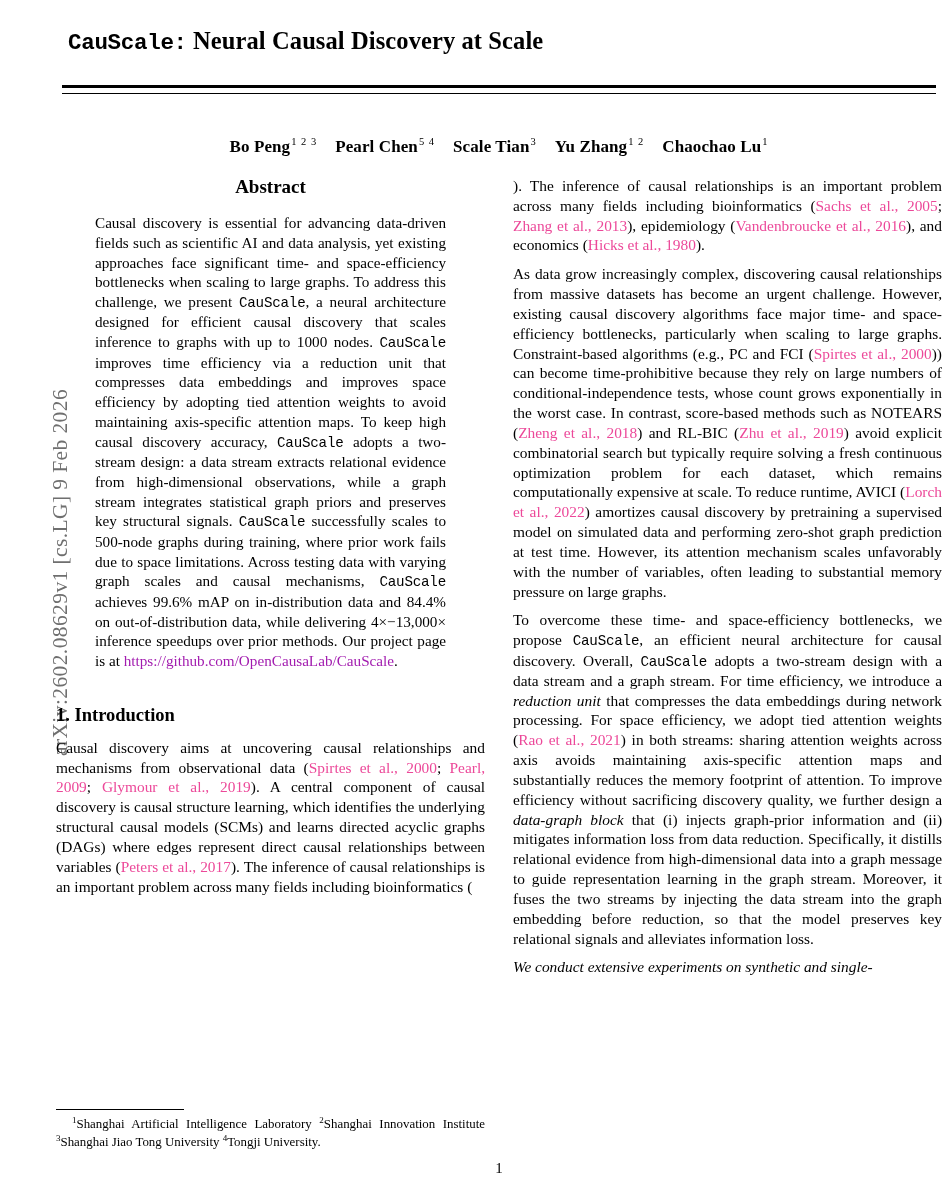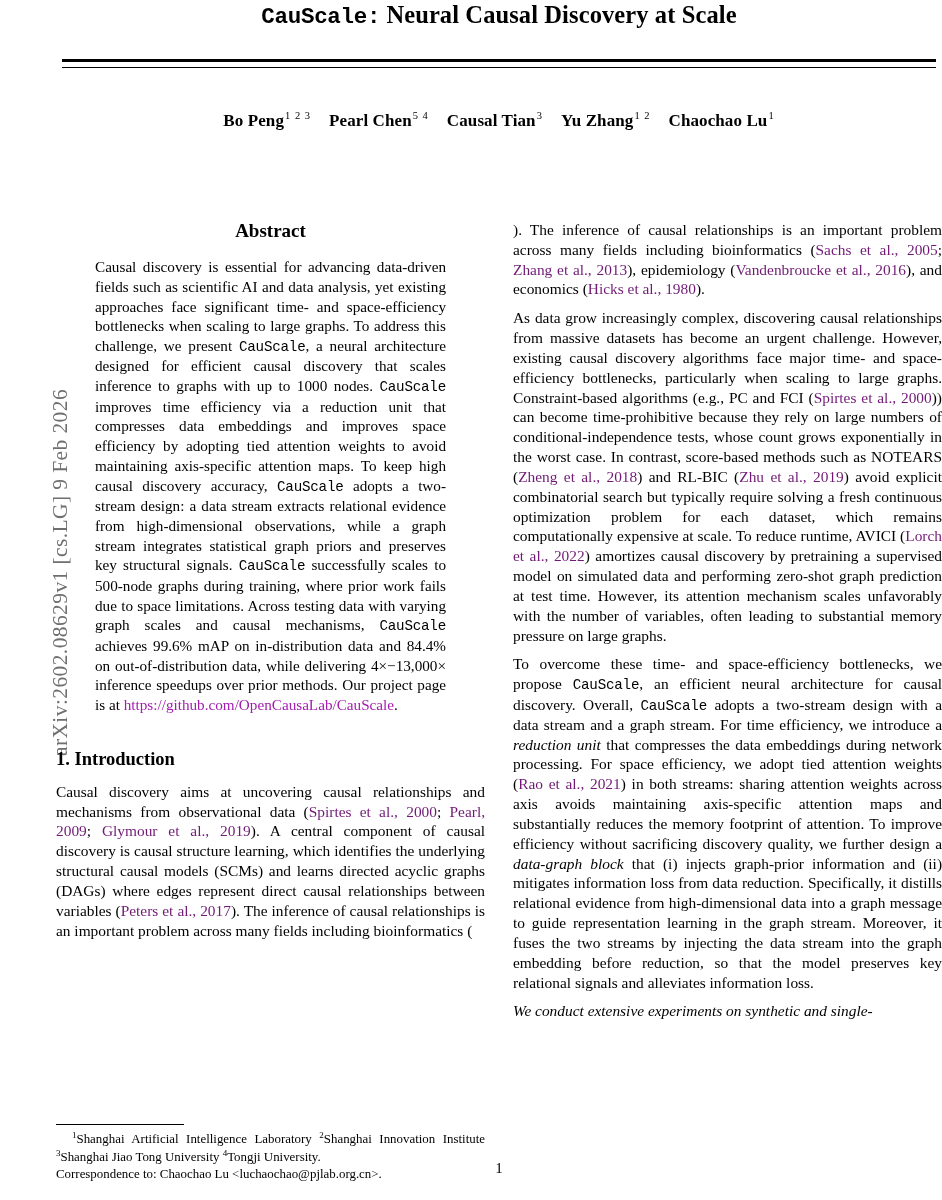--- a/index.html
+++ b/index.html
@@ -43,21 +43,21 @@
   #page {
     position: absolute;
     left: 56px;
     top: 0px;
     width: 886px;
     height: 1200px;
   }
 
   
   #title-block {
-    text-align: center;
+    padding-top: 26px;
   }
   #paper-title {
     font-size: 24.5px;
     font-weight: bold;
     line-height: 1.25;
     letter-spacing: 0.1px;
     margin: 0 12px;
   }
   #paper-title .mono {
     font-family: "Liberation Mono", "DejaVu Sans Mono", monospace;
@@ -92,21 +92,20 @@
 
   
   #columns {
     position: absolute;
     left: 0;
     top: 176px;
     width: 886px;
     height: 975px;
     display: flex;
     gap: 28px;
-    margin-top: 44px;
   }
   .column {
     width: 429px;
     position: relative;
   }
 
   p.para {
     margin: 0 0 9px 0;
     font-size: 15.4px;
     line-height: 1.288;
@@ -114,21 +113,21 @@
     text-justify: inter-word;
     hyphens: manual;
   }
   p.para.nospace { margin-bottom: 0; font-style: italic; }
 
   .mono {
     font-family: Liberation Mono, monospace;
     font-size: 14.2px;
     letter-spacing: -0.2px;
   }
-  .cite { color: #701a75; }
+  .cite { color: #ec4899; }
   .url  { color: #a21caf; }
   .ital { font-style: italic; }
 
   #abstract-heading {
     text-align: center;
     font-size: 19px;
     font-weight: bold;
     margin: 0 0 15px 0;
   }
   #abstract-body {
@@ -143,21 +142,21 @@
     font-size: 18.5px;
     font-weight: bold;
     margin: 34px 0 12px 0;
     text-align: left;
   }
 
   
   #footnote {
     position: absolute;
     left: 0;
-    bottom: 12px;
+    bottom: 0;
     width: 429px;
   }
   #footnote-rule {
     width: 128px;
     border-top: 1px solid #000;
     margin-bottom: 5px;
   }
   #footnote p {
     margin: 0;
     font-size: 12.9px;
@@ -185,41 +184,40 @@
 </div>
 
 <div id="page">
 
   <div id="title-block">
     <h1 id="paper-title"><span class="mono">CauScale:</span><span> Neural Causal Discovery at Scale</span></h1>
     <div id="title-rule"></div>
   </div>
 
   <div id="author-line">
-    <span class="author"><span>Bo Peng</span><sup>1 2 3</sup></span><span class="author"><span>Pearl Chen</span><sup>5 4</sup></span><span class="author"><span>Causal Tian</span><sup>3</sup></span><span class="author"><span>Yu Zhang</span><sup>1 2</sup></span><span class="author"><span>Chaochao Lu</span><sup>1</sup></span>
+    <span class="author"><span>Bo Peng</span><sup>1 2 3</sup></span><span class="author"><span>Pearl Chen</span><sup>5 4</sup></span><span class="author"><span>Scale Tian</span><sup>3</sup></span><span class="author"><span>Yu Zhang</span><sup>1 2</sup></span><span class="author"><span>Chaochao Lu</span><sup>1</sup></span>
   </div>
 
   <div id="columns">
 
     <div class="column" id="left-column">
 
       <div id="abstract-heading">Abstract</div>
 
       <div id="abstract-body">
         <p class="para"><span>Causal discovery is essential for advancing data-driven fields such as scientific AI and data analysis, yet existing approaches face significant time- and space-efficiency bottlenecks when scaling to large graphs. To address this challenge, we present </span><span class="mono">CauScale</span><span>, a neural architecture designed for efficient causal discovery that scales inference to graphs with up to 1000 nodes. </span><span class="mono">CauScale</span><span> improves time efficiency via a reduction unit that compresses data embeddings and improves space efficiency by adopting tied attention weights to avoid maintaining axis-specific attention maps. To keep high causal discovery accuracy, </span><span class="mono">CauScale</span><span> adopts a two-stream design: a data stream extracts relational evidence from high-dimensional observations, while a graph stream integrates statistical graph priors and preserves key structural signals. </span><span class="mono">CauScale</span><span> successfully scales to 500-node graphs during training, where prior work fails due to space limitations. Across testing data with varying graph scales and causal mechanisms, </span><span class="mono">CauScale</span><span> achieves 99.6% mAP on in-distribution data and 84.4% on out-of-distribution data, while delivering 4×−13,000× inference speedups over prior methods. Our project page is at </span><span class="url">https://github.com/OpenCausaLab/CauScale</span><span>.</span></p>
       </div>
 
       <h2 class="section-heading">1. Introduction</h2>
 
       <p class="para"><span>Causal discovery aims at uncovering causal relationships and mechanisms from observational data (</span><span class="cite">Spirtes et al., 2000</span><span>; </span><span class="cite">Pearl, 2009</span><span>; </span><span class="cite">Glymour et al., 2019</span><span>). A central component of causal discovery is causal structure learning, which identifies the underlying structural causal models (SCMs) and learns directed acyclic graphs (DAGs) where edges represent direct causal relationships between variables (</span><span class="cite">Peters et al., 2017</span><span>). The inference of causal relationships is an important problem across many fields including bioinformatics (</span></p>
 
       <div id="footnote">
         <div id="footnote-rule"></div>
         <p><span class="indent"></span><sup>1</sup><span>Shanghai Artificial Intelligence Laboratory </span><sup>2</sup><span>Shanghai Innovation Institute </span><sup>3</sup><span>Shanghai Jiao Tong University </span><sup>4</sup><span>Tongji University.</span></p>
-        <p>Correspondence to: Chaochao Lu &lt;luchaochao@pjlab.org.cn&gt;.</p>
       </div>
 
     </div>
 
     <div class="column" id="right-column">
 
       <p class="para"><span>). The inference of causal relationships is an important problem across many fields including bioinformatics (</span><span class="cite">Sachs et al., 2005</span><span>; </span><span class="cite">Zhang et al., 2013</span><span>), epidemiology (</span><span class="cite">Vandenbroucke et al., 2016</span><span>), and economics (</span><span class="cite">Hicks et al., 1980</span><span>).</span></p>
 
       <p class="para"><span>As data grow increasingly complex, discovering causal relationships from massive datasets has become an urgent challenge. However, existing causal discovery algorithms face major time- and space-efficiency bottlenecks, particularly when scaling to large graphs. Constraint-based algorithms (e.g., PC and FCI (</span><span class="cite">Spirtes et al., 2000</span><span>)) can become time-prohibitive because they rely on large numbers of conditional-independence tests, whose count grows exponentially in the worst case. In contrast, score-based methods such as NOTEARS (</span><span class="cite">Zheng et al., 2018</span><span>) and RL-BIC (</span><span class="cite">Zhu et al., 2019</span><span>) avoid explicit combinatorial search but typically require solving a fresh continuous optimization problem for each dataset, which remains computationally expensive at scale. To reduce runtime, AVICI (</span><span class="cite">Lorch et al., 2022</span><span>) amortizes causal discovery by pretraining a supervised model on simulated data and performing zero-shot graph prediction at test time. However, its attention mechanism scales unfavorably with the number of variables, often leading to substantial memory pressure on large graphs.</span></p>
 

